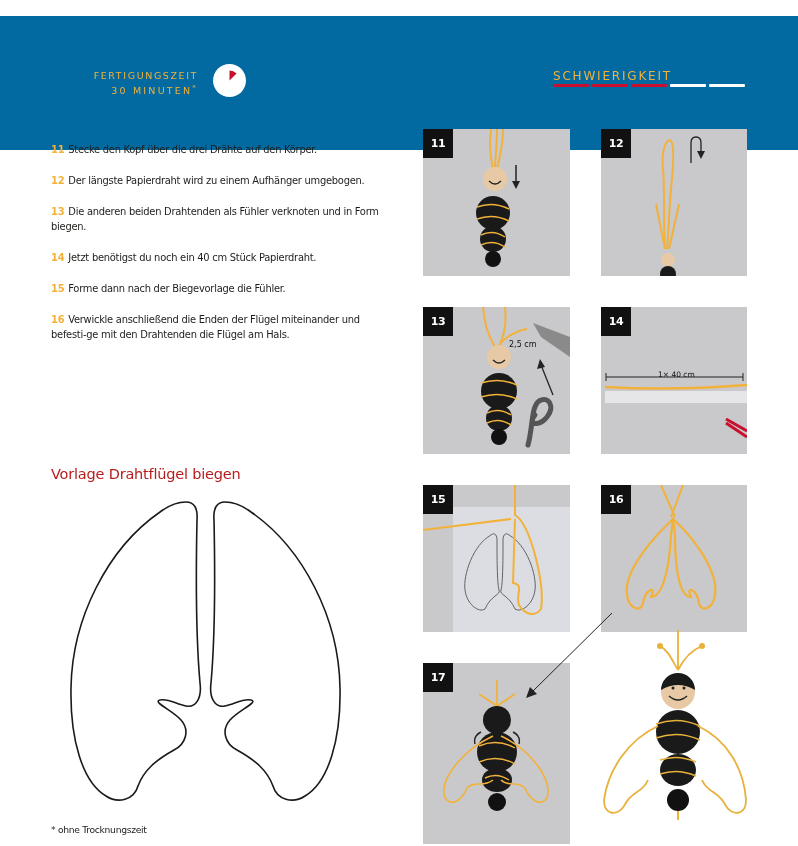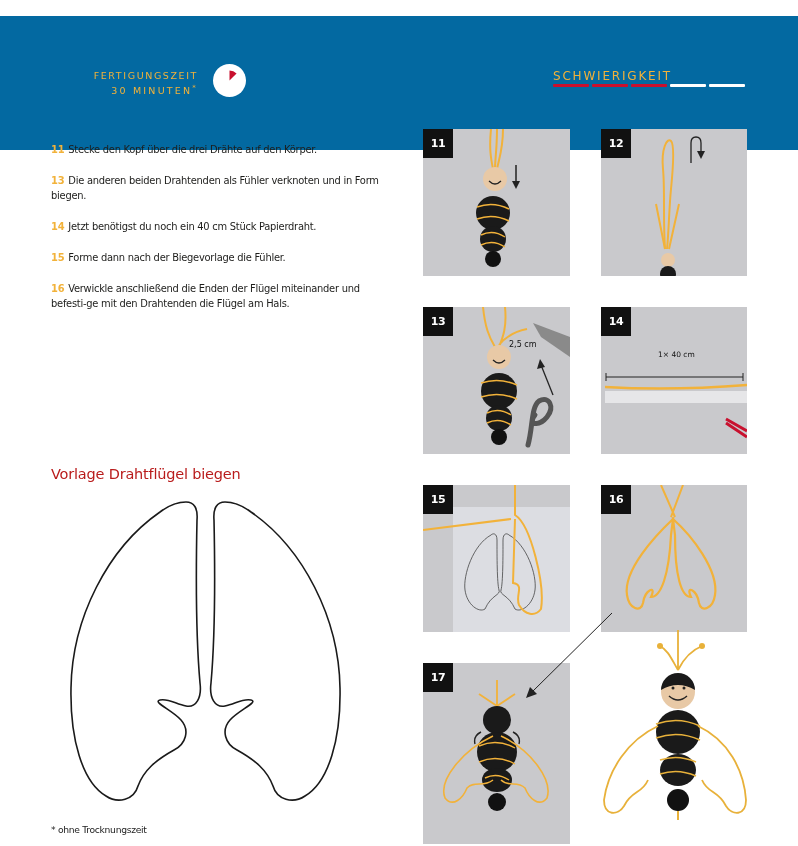--- a/index.html
+++ b/index.html
@@ -50,20 +50,21 @@
       <div class="diff-bar" style="background: rgb(200, 16, 46);"></div>
       <div class="diff-bar" style="background: rgb(200, 16, 46);"></div>
       <div class="diff-bar" style="background: rgb(200, 16, 46);"></div>
       <div class="diff-bar" style="background: rgb(255, 255, 255);"></div>
       <div class="diff-bar" style="background: rgb(255, 255, 255);"></div>
     </div>
 </div>
 
 <div class="steps" id="steps">
   <div class="step"><span class="num">11</span><span>Stecke den Kopf über die drei Drähte auf den Körper.</span></div>
+  <div class="step"><span class="num">12</span><span>Der längste Papierdraht wird zu einem Aufhänger umgebogen.</span></div>
   <div class="step"><span class="num">13</span><span>Die anderen beiden Drahtenden als Fühler verknoten und in Form biegen.</span></div>
   <div class="step"><span class="num">14</span><span>Jetzt benötigst du noch ein 40 cm Stück Papierdraht.</span></div>
   <div class="step"><span class="num">15</span><span>Forme dann nach der Biegevorlage die Fühler.</span></div>
   <div class="step"><span class="num">16</span><span>Verwickle anschließend die Enden der Flügel miteinander und befesti-ge mit den Drahtenden die Flügel am Hals.</span></div>
 </div>
 
 <div class="tpl-title">Vorlage Drahtflügel biegen</div>
 <svg class="template" viewBox="0 0 286 304">
   <g fill="none" stroke="#1a1a1a" stroke-width="1.6">
     <path d="M118,4 C126,4 130,10 129,22 C128,70 128,140 132,185 C134,200 128,210 118,208
@@ -125,21 +126,21 @@
 
 <div class="photo" style="left:601px;top:307px;width:146px;height:147px;">
   <svg viewBox="0 0 146 147">
     <path d="M5,70 L142,70" stroke="#222" stroke-width="1"></path>
     <path d="M5,66 L5,74 M142,66 L142,74" stroke="#222" stroke-width="1"></path>
     <path d="M4,80 Q70,84 146,78" stroke="#f2b23a" stroke-width="2.5" fill="none"></path>
     <rect x="4" y="84" width="142" height="12" fill="#e6e6e8"></rect>
     <path d="M125,112 L146,124 M125,116 L146,130" stroke="#c8102e" stroke-width="3"></path>
   </svg>
   <div class="badge">14</div>
-  <div style="position:absolute;left:57px;top:43px;font-size:7.5px;color:#111;font-family:'DejaVu Sans',sans-serif;">1× 40 cm</div>
+  <div style="position:absolute;left:57px;top:63px;font-size:7.5px;color:#111;font-family:'DejaVu Sans',sans-serif;">1× 40 cm</div>
 </div>
 
 <div class="photo" style="left:423px;top:485px;width:147px;height:147px;">
   <svg viewBox="0 0 147 147">
     <rect x="30" y="22" width="117" height="125" fill="#dcdde2"></rect>
     <path d="M68,50 C50,60 40,90 42,105 C44,120 56,128 62,124 C68,110 78,110 76,105 C74,98 74,70 74,55 C74,48 70,48 68,50 Z" stroke="#444" stroke-width="0.8" fill="none"></path>
     <path d="M86,50 C104,60 114,90 112,105 C110,120 98,128 92,124 C86,110 76,110 78,105 C80,98 80,70 80,55 C80,48 84,48 86,50 Z" stroke="#444" stroke-width="0.8" fill="none"></path>
     <path d="M0,45 L88,34 M92,0 L92,30 C108,40 122,100 118,124 C112,132 102,130 96,120 C92,110 102,100 90,98 L92,34" stroke="#f2b23a" stroke-width="2" fill="none"></path>
   </svg>
   <div class="badge">15</div>

